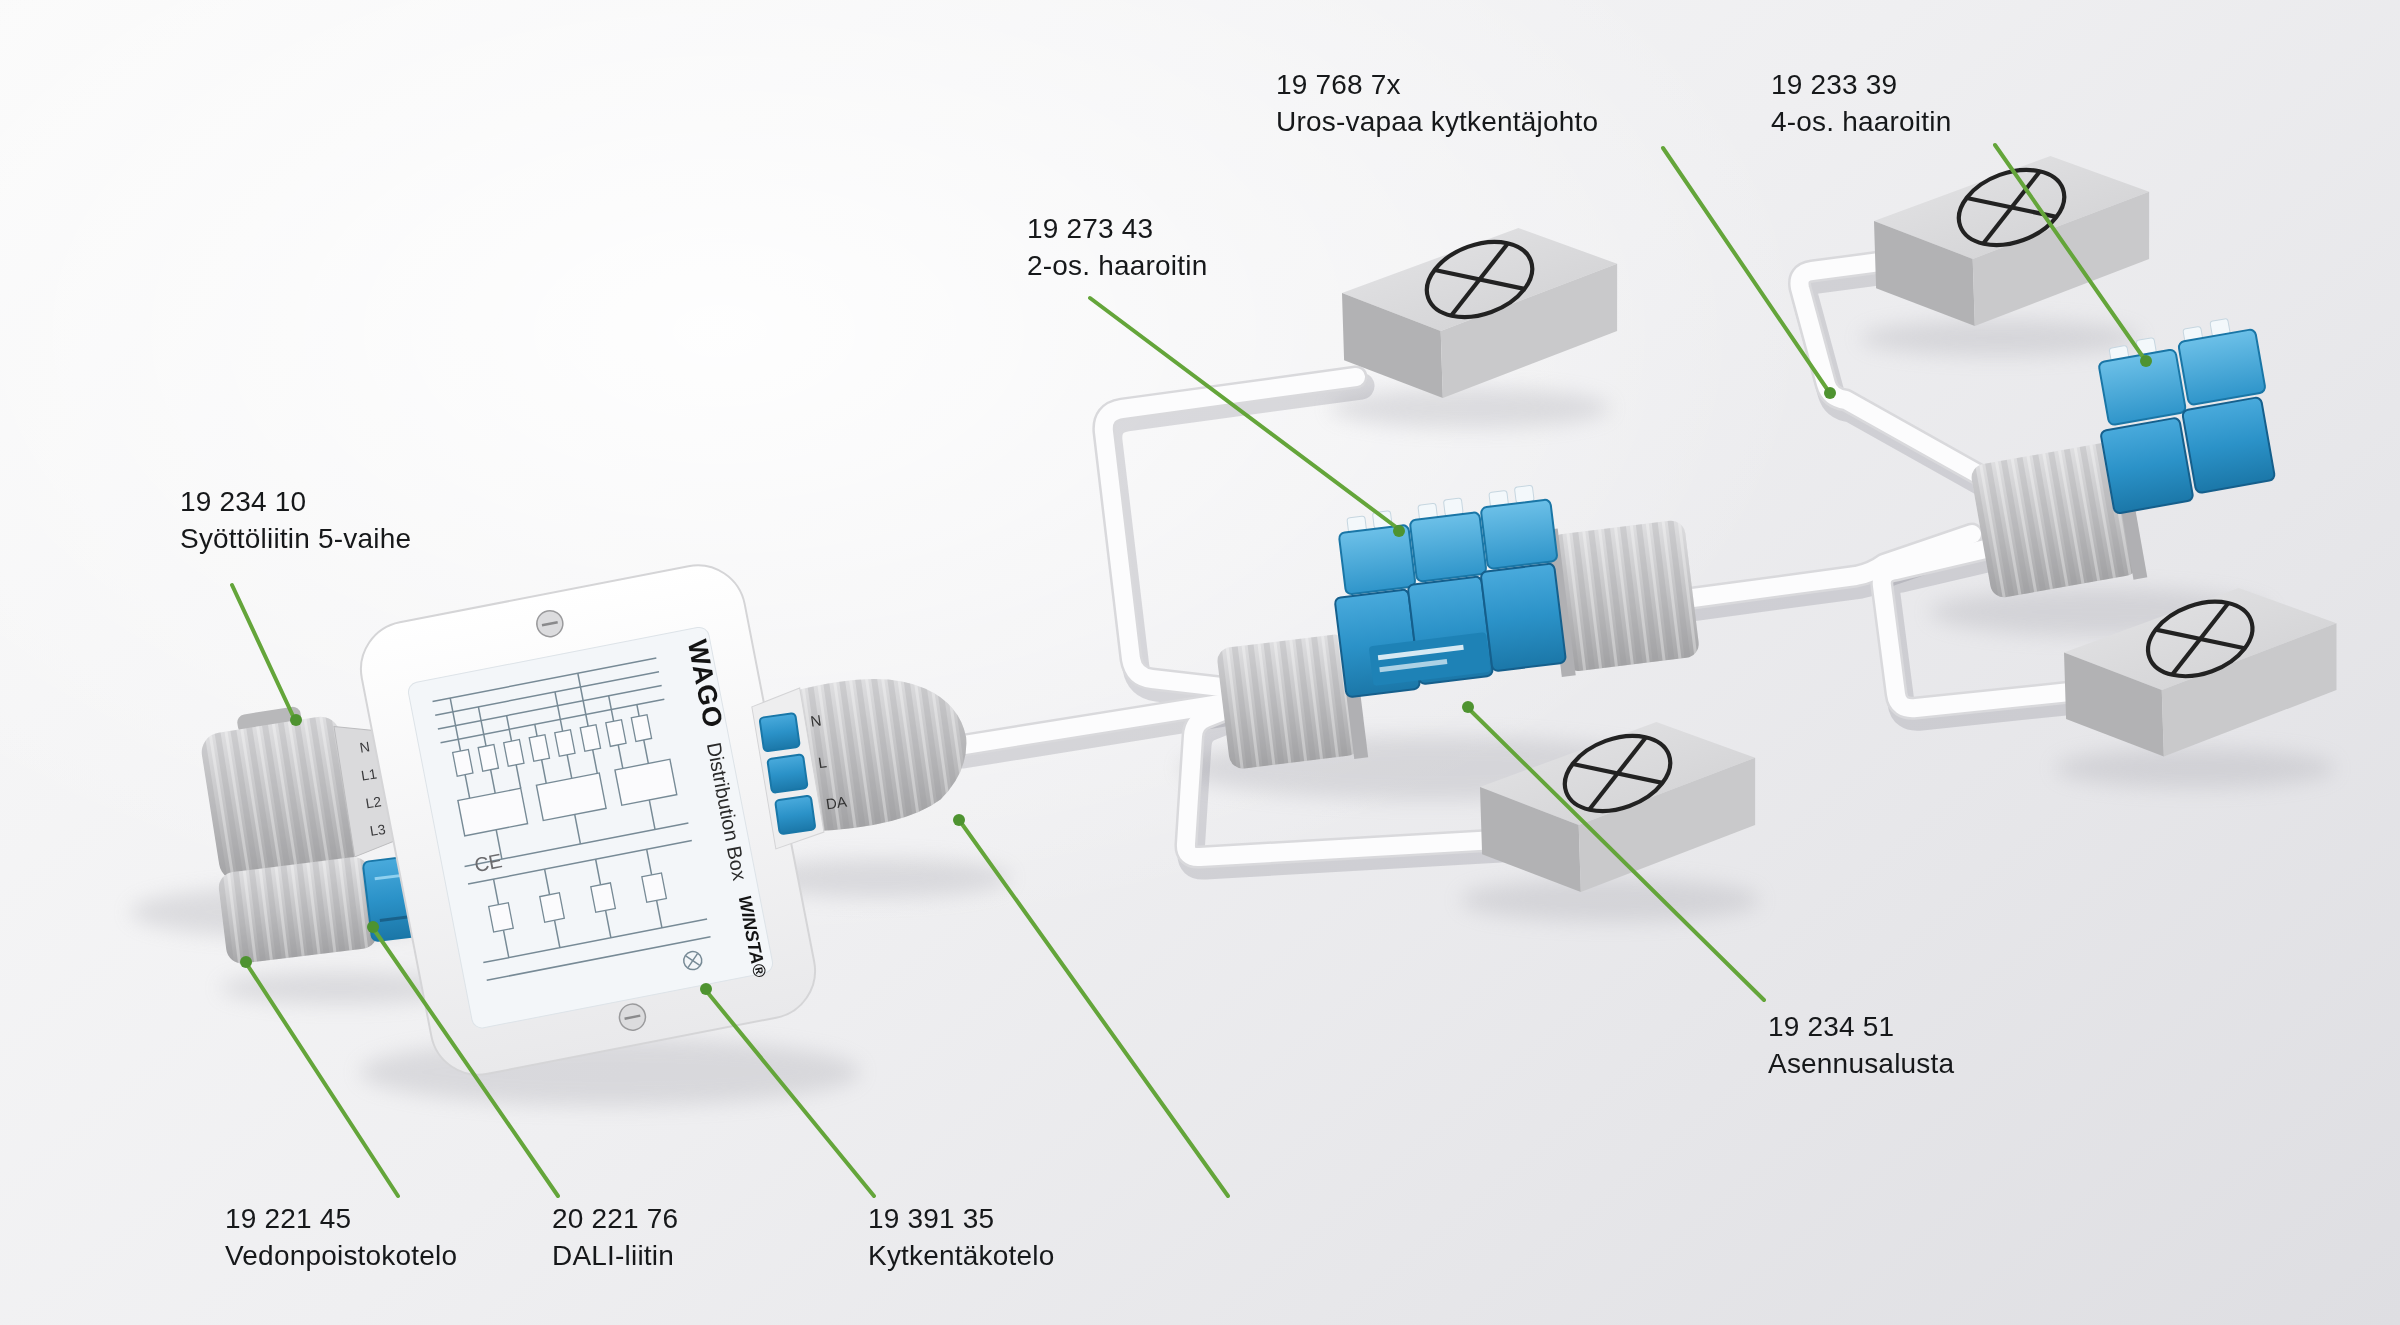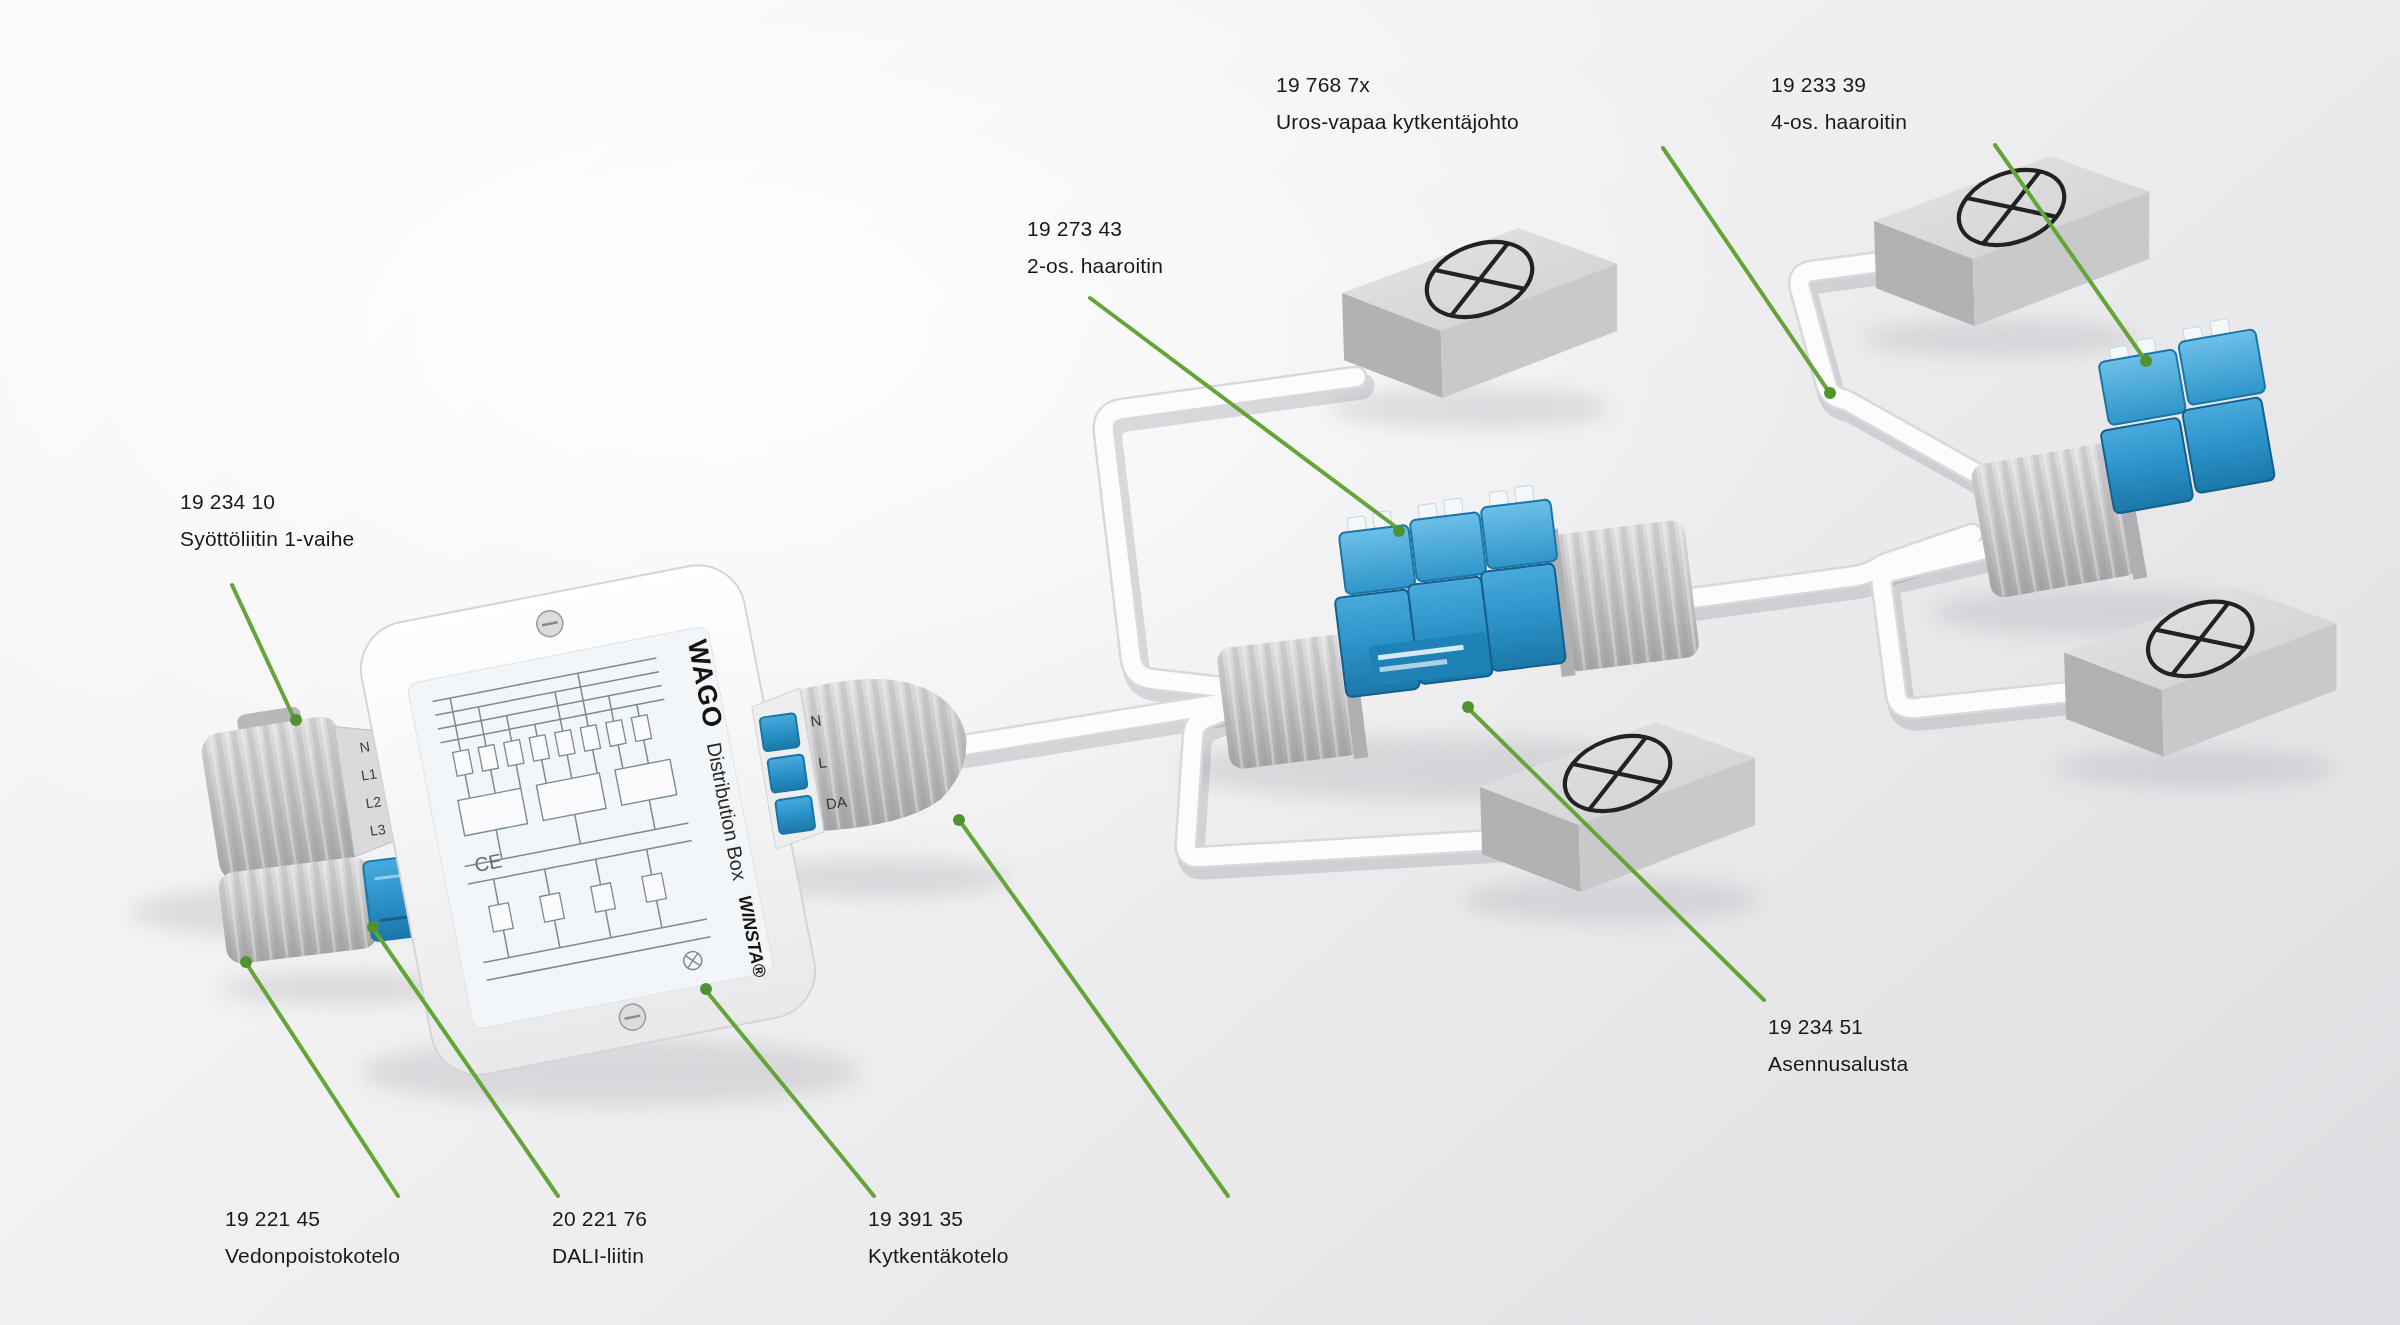--- a/index.html
+++ b/index.html
@@ -2,21 +2,21 @@
 <html><head>
 <meta charset="utf-8">
 <style>
   html,body{margin:0;padding:0}
   body{width:2400px;height:1325px;overflow:hidden;background:#e9e9ec;font-family:"Liberation Sans","DejaVu Sans",sans-serif}
   .scene{position:relative;width:2400px;height:1325px;
     background:
       radial-gradient(1700px 950px at 30% 25%, rgba(255,255,255,.9), rgba(255,255,255,0) 65%),
       linear-gradient(140deg,#fafafa 0%,#efeff1 48%,#dedee2 100%);}
   .diagram{position:absolute;left:0;top:0}
-  .label{position:absolute;color:#16181a;font-size:21px;line-height:37px;letter-spacing:.2px;white-space:nowrap}
+  .label{position:absolute;color:#16181a;font-size:28px;line-height:37px;letter-spacing:.2px;white-space:nowrap}
   .label span{display:block}
   .cable-sh{fill:none;stroke:rgba(110,110,125,.22);stroke-width:27;stroke-linecap:round;stroke-linejoin:round}
   .cable-edge{fill:none;stroke:#d9d9dc;stroke-width:23;stroke-linecap:round;stroke-linejoin:round}
   .cable-core{fill:none;stroke:#fcfcfd;stroke-width:18;stroke-linecap:round;stroke-linejoin:round}
   .ann line{stroke:#64a53a;stroke-width:4;stroke-linecap:round}
   .ann circle{fill:#4e9330;stroke:none}
   text{font-family:"Liberation Sans","DejaVu Sans",sans-serif}
 </style>
 </head>
 <body>
@@ -274,21 +274,21 @@
     <circle cx="1468" cy="707" r="6"></circle>
     <circle cx="246" cy="962" r="6"></circle>
     <circle cx="373" cy="927" r="6"></circle>
     <circle cx="706" cy="989" r="6"></circle>
     <circle cx="959" cy="820" r="6"></circle>
   </g>
 </svg>
 
 <div class="label" style="left:180px;top:483px">
   <span class="code">19 234 10</span>
-  <span class="name">Syöttöliitin 1-vaihe</span>
+  <span class="name">Syöttöliitin 5-vaihe</span>
 </div>
 <div class="label" style="left:1027px;top:210px">
   <span class="code">19 273 43</span>
   <span class="name">2-os. haaroitin</span>
 </div>
 <div class="label" style="left:1276px;top:66px">
   <span class="code">19 768 7x</span>
   <span class="name">Uros-vapaa kytkentäjohto</span>
 </div>
 <div class="label" style="left:1771px;top:66px">

